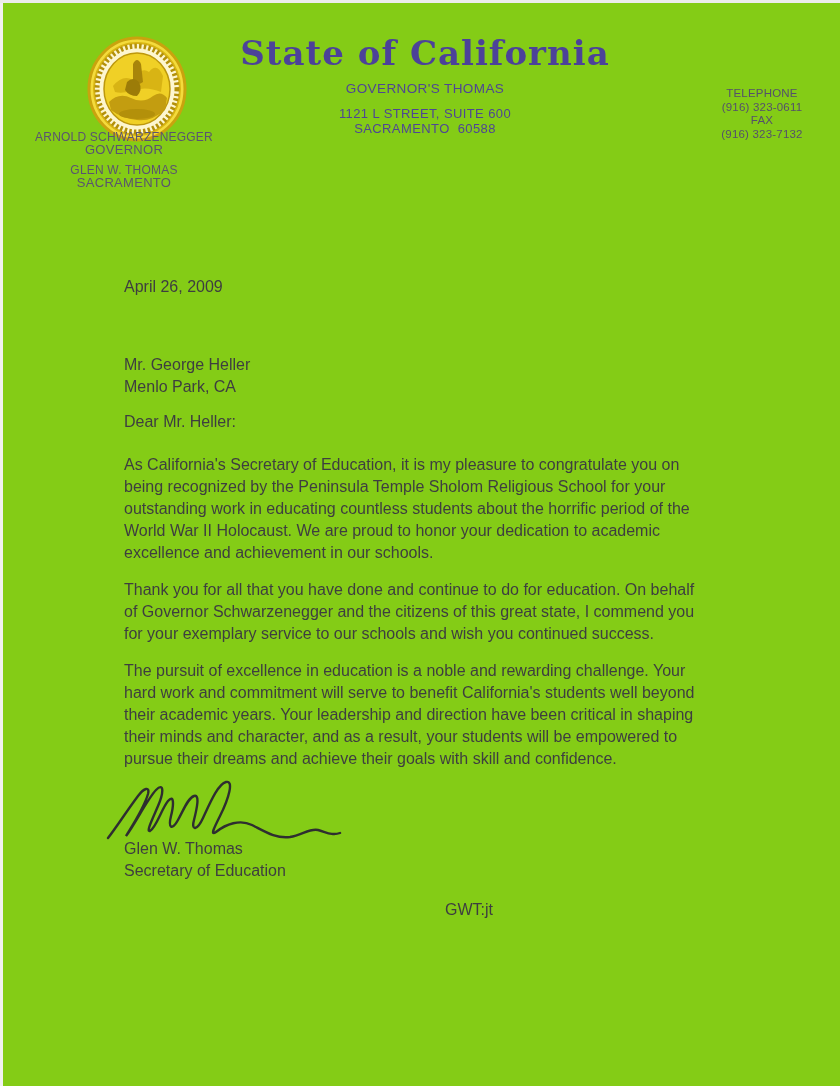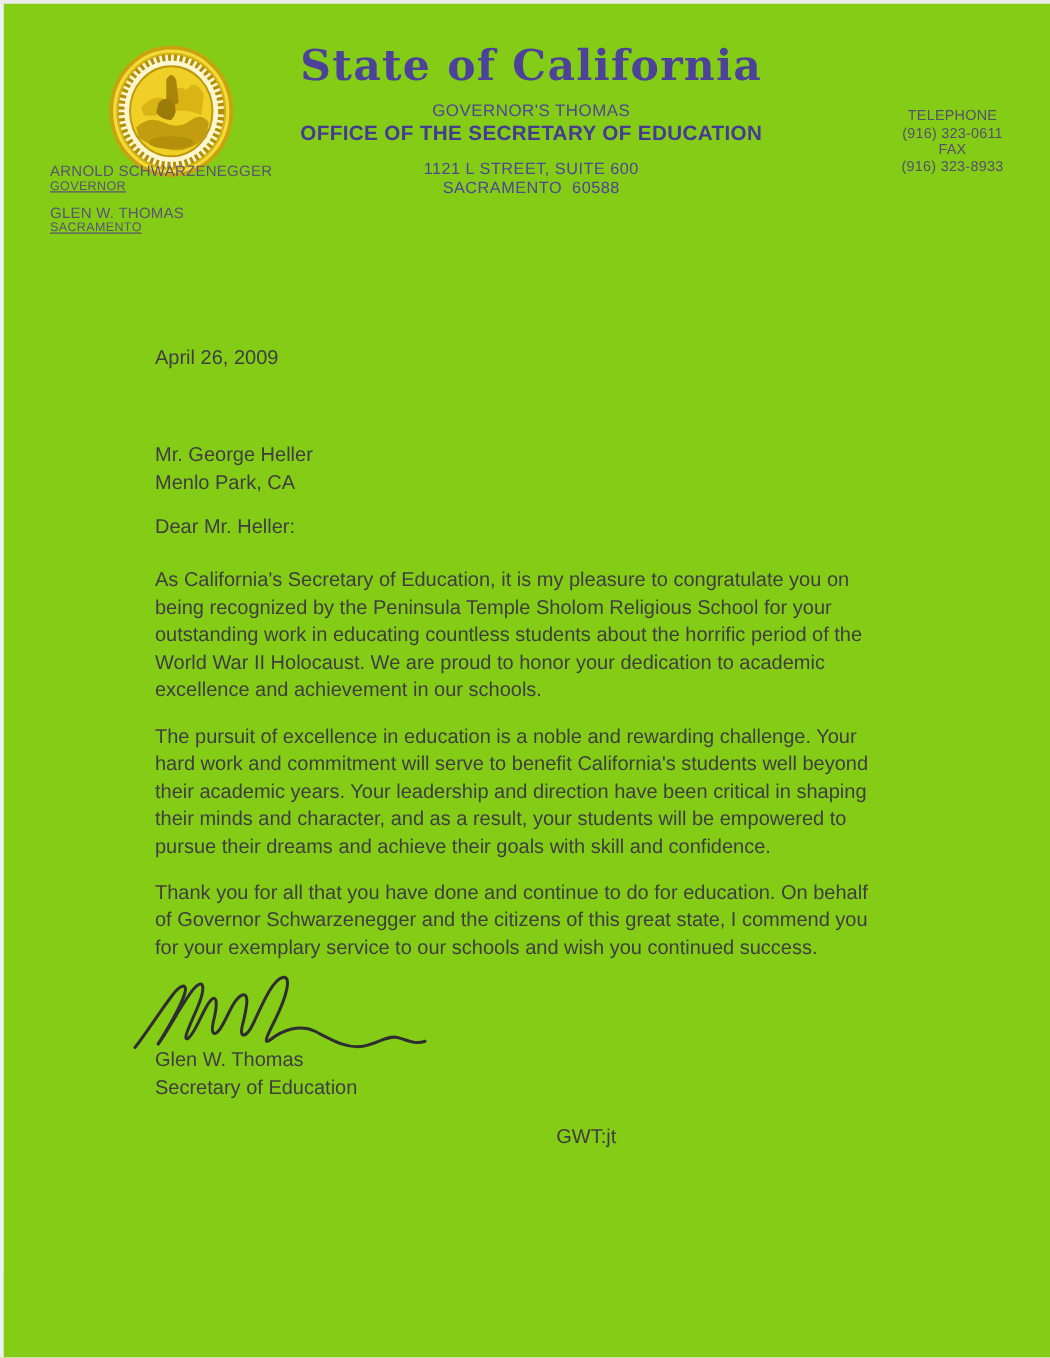--- a/index.html
+++ b/index.html
@@ -57,36 +57,35 @@
   .addr-line {
     font-size: 13px;
     letter-spacing: 0.4px;
     color: #4f4694;
     line-height: 15px;
     white-space: pre;
   }
   .addr-line.first { margin-top: 10px; }
   .officials {
     position: absolute;
-    left: 40px;
+    left: 20px;
     top: 131px;
     width: 208px;
-    text-align: left;
+    text-align: center;
     color: #5a5470;
   }
   .official-name {
     font-size: 12px;
     letter-spacing: 0.2px;
     line-height: 13px;
   }
   .official-title {
-    font-size: 10px;
+    font-size: 13px;
     letter-spacing: 0.3px;
     line-height: 11px;
-    text-decoration: underline;
   }
   .official-group.second { margin-top: 9px; }
   .contact-block {
     position: absolute;
     left: 686px;
     top: 87px;
     width: 152px;
     text-align: center;
     font-size: 11.5px;
     line-height: 13.5px;
@@ -141,61 +140,60 @@
       <path d="M26 50 Q36 38 46 44 Q54 30 62 36 Q70 26 76 40 L74 56 Q60 50 48 54 Q36 58 28 56 Z" fill="#d8b414"></path>
       <path d="M46 28 Q50 20 54 28 L56 46 Q51 50 46 46 Z" fill="#a8850a"></path>
       <path d="M40 46 Q46 40 52 46 Q56 54 50 60 Q42 60 38 54 Z" fill="#9c7c08"></path>
       <ellipse cx="50" cy="78" rx="18" ry="5" fill="#b3900a"></ellipse>
     </svg>
   </div>
 
   <div class="center-block">
     <div class="state-title">State of California</div>
     <div class="gov-office">GOVERNOR'S THOMAS</div>
-    <div class="office-sec">OFFICE OF THE SECRETARY OF EDUCATION</div>
     <div class="addr-line first">1121 L STREET, SUITE 600</div>
     <div class="addr-line">SACRAMENTO  60588</div>
   </div>
 
   <div class="officials">
     <div class="official-group">
       <div class="official-name">ARNOLD SCHWARZENEGGER</div>
       <div class="official-title">GOVERNOR</div>
     </div>
     <div class="official-group second">
       <div class="official-name">GLEN W. THOMAS</div>
       <div class="official-title">SACRAMENTO</div>
     </div>
   </div>
 
   <div class="contact-block">
     <div>TELEPHONE</div>
     <div>(916) 323-0611</div>
     <div>FAX</div>
-    <div>(916) 323-8933</div>
+    <div>(916) 323-7132</div>
   </div>
 
   <div class="letter-body">
     <p class="date-line">April 26, 2009</p>
     <p class="recipient">Mr. George Heller
 Menlo Park, CA</p>
     <p class="salutation">Dear Mr. Heller:</p>
     <p class="para">As California's Secretary of Education, it is my pleasure to congratulate you on
 being recognized by the Peninsula Temple Sholom Religious School for your
 outstanding work in educating countless students about the horrific period of the
 World War II Holocaust.  We are proud to honor your dedication to academic
 excellence and achievement in our schools.</p>
+    <p class="para">Thank you for all that you have done and continue to do for education. On behalf
+of Governor Schwarzenegger and the citizens of this great state, I commend you
+for your exemplary service to our schools and wish you continued success.</p>
     <p class="para">The pursuit of excellence in education is a noble and rewarding challenge. Your
 hard work and commitment will serve to benefit California's students well beyond
 their academic years. Your leadership and direction have been critical in shaping
 their minds and character, and as a result, your students will be empowered to
 pursue their dreams and achieve their goals with skill and confidence.</p>
-    <p class="para">Thank you for all that you have done and continue to do for education. On behalf
-of Governor Schwarzenegger and the citizens of this great state, I commend you
-for your exemplary service to our schools and wish you continued success.</p>
 
     <svg class="signature" width="250" height="66" viewBox="0 0 250 66" xmlns="http://www.w3.org/2000/svg">
       <path d="M6 60 C14 50 24 34 36 18 C42 10 48 8 46 16 C42 30 30 48 24 58
                C32 48 46 20 54 12 C62 4 62 14 56 28 C50 42 44 54 48 53
                C54 50 60 30 66 23 C72 16 72 26 69 38 C66 50 70 53 76 42
                C82 31 86 20 92 18 C98 16 95 30 92 42 C89 53 95 53 101 40
                C108 25 116 6 124 4 C132 2 127 20 118 38 C112 50 108 58 114 54
                C124 46 138 41 150 47 C162 53 174 61 188 59 C200 57 208 50 216 52
                C224 54 230 58 238 55" fill="none" stroke="#2e2e30" stroke-width="2.4" stroke-linecap="round"></path>
     </svg>

